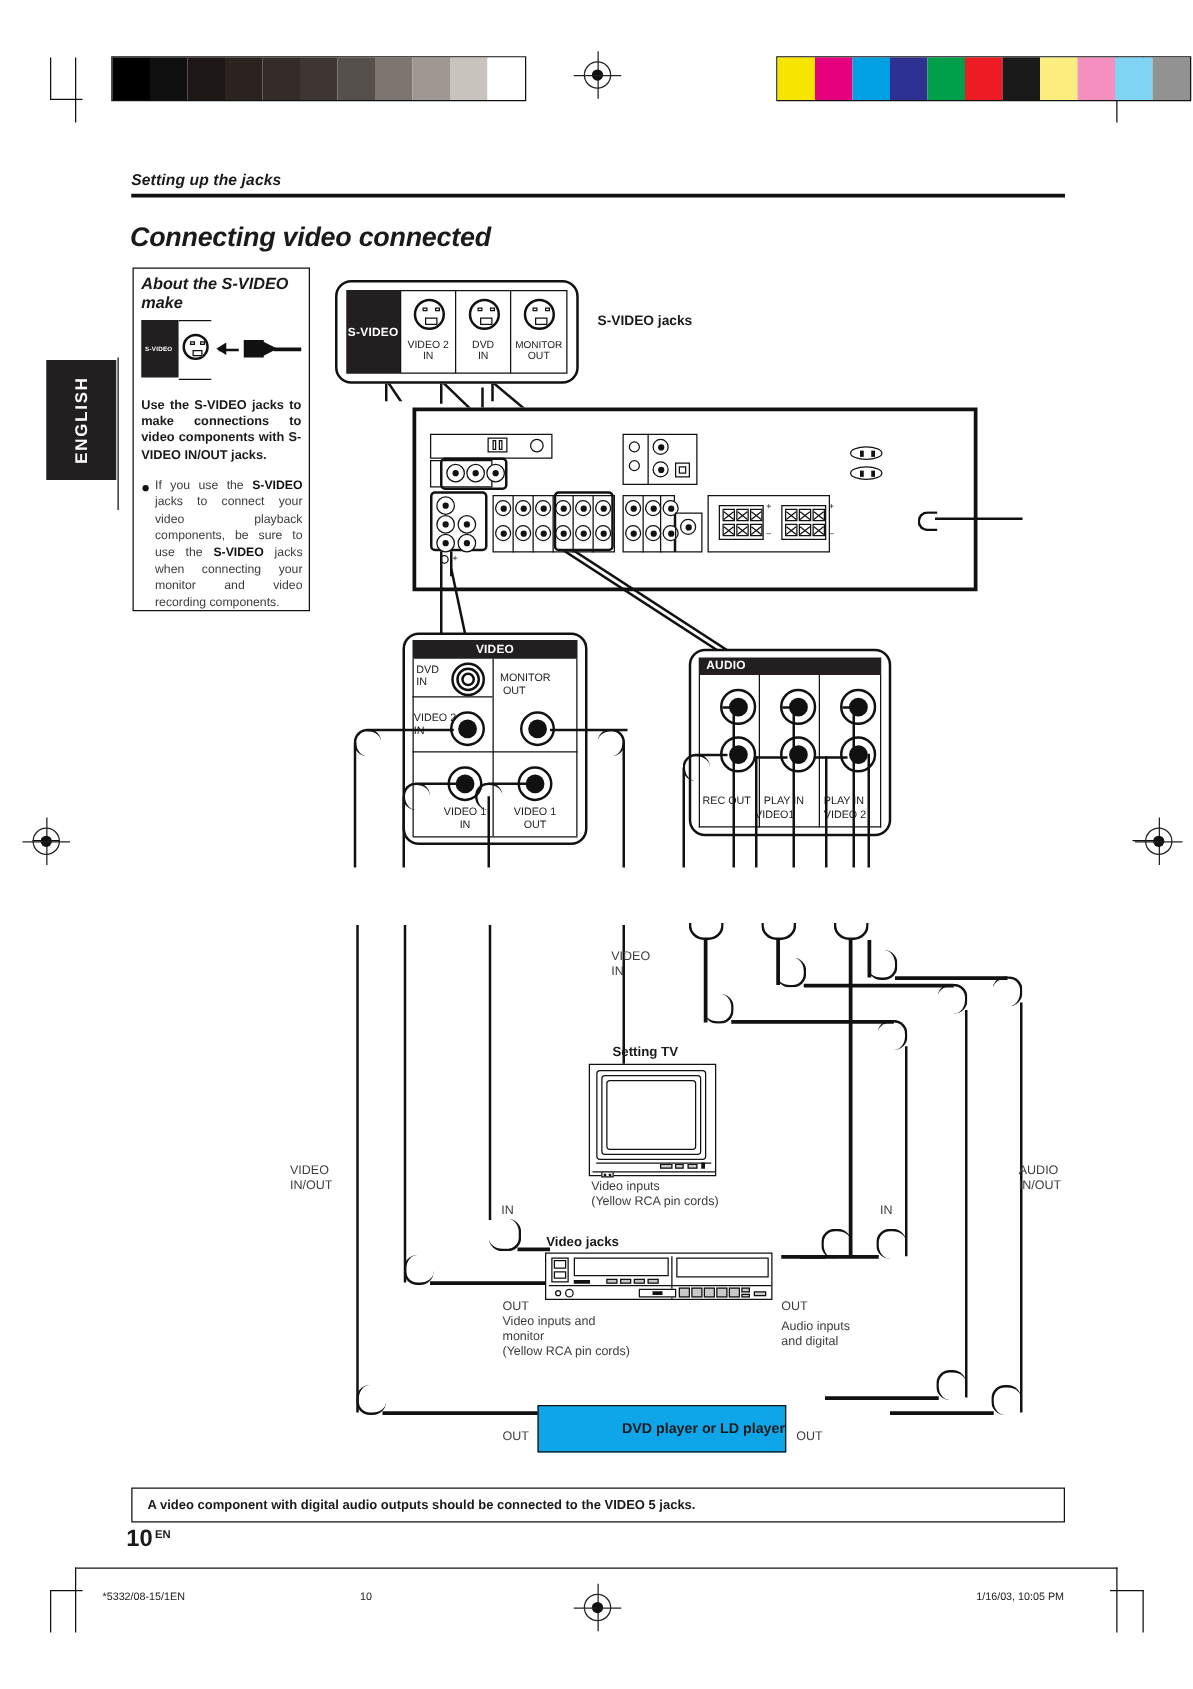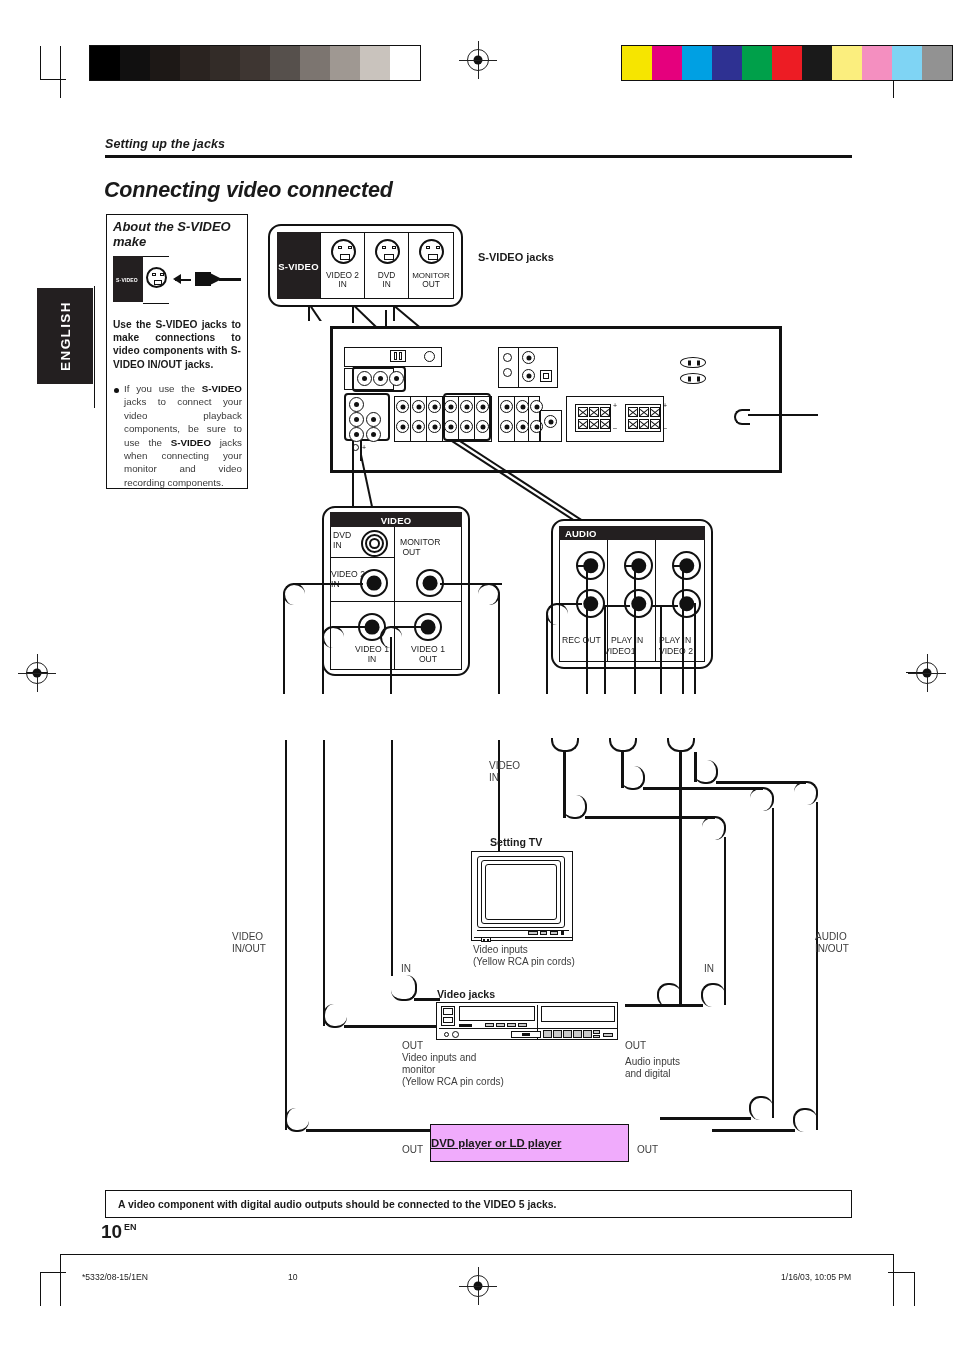--- a/index.html
+++ b/index.html
@@ -97,22 +97,22 @@
   .tvbox{position:absolute;border:1.6px solid #111;box-sizing:border-box;background:#fff;}
   .tvscr{position:absolute;border:1.4px solid #111;box-sizing:border-box;background:#fff;border-radius:3px;}
   .deck{position:absolute;border:1.8px solid #111;box-sizing:border-box;background:#fff;}
   .dk{position:absolute;border:1.2px solid #111;box-sizing:border-box;background:#fff;}
   .dkg{position:absolute;border:1px solid #111;box-sizing:border-box;background:#c9c9c9;}
 
   .devname{position:absolute;font-weight:bold;font-size:10.6px;}
   .cap{position:absolute;font-size:10px;line-height:11.8px;color:#3c3c3c;}
   .smalllbl{position:absolute;font-size:10px;line-height:11.8px;color:#3c3c3c;}
 
-  .dvdbox{position:absolute;border:1.7px solid #111;box-sizing:border-box;background:#f0abfc;
-          display:flex;align-items:center;justify-content:flex-start;text-decoration:underline;}
+  .dvdbox{position:absolute;border:1.7px solid #111;box-sizing:border-box;background:#0ea5e9;
+          display:flex;align-items:center;justify-content:flex-end;}
   .dvdbox span{font-weight:bold;font-size:11.4px;}
 
   
   .notebox{position:absolute;border:1.2px solid #111;box-sizing:border-box;background:#fff;
            display:flex;align-items:center;}
   .notebox span{font-weight:bold;font-size:10.4px;padding-left:12px;}
   .pageno{position:absolute;font-weight:bold;font-size:19px;}
   .pagesup{position:absolute;font-weight:bold;font-size:9px;}
   .ftxt{position:absolute;font-size:8.6px;color:#222;}
 </style>

